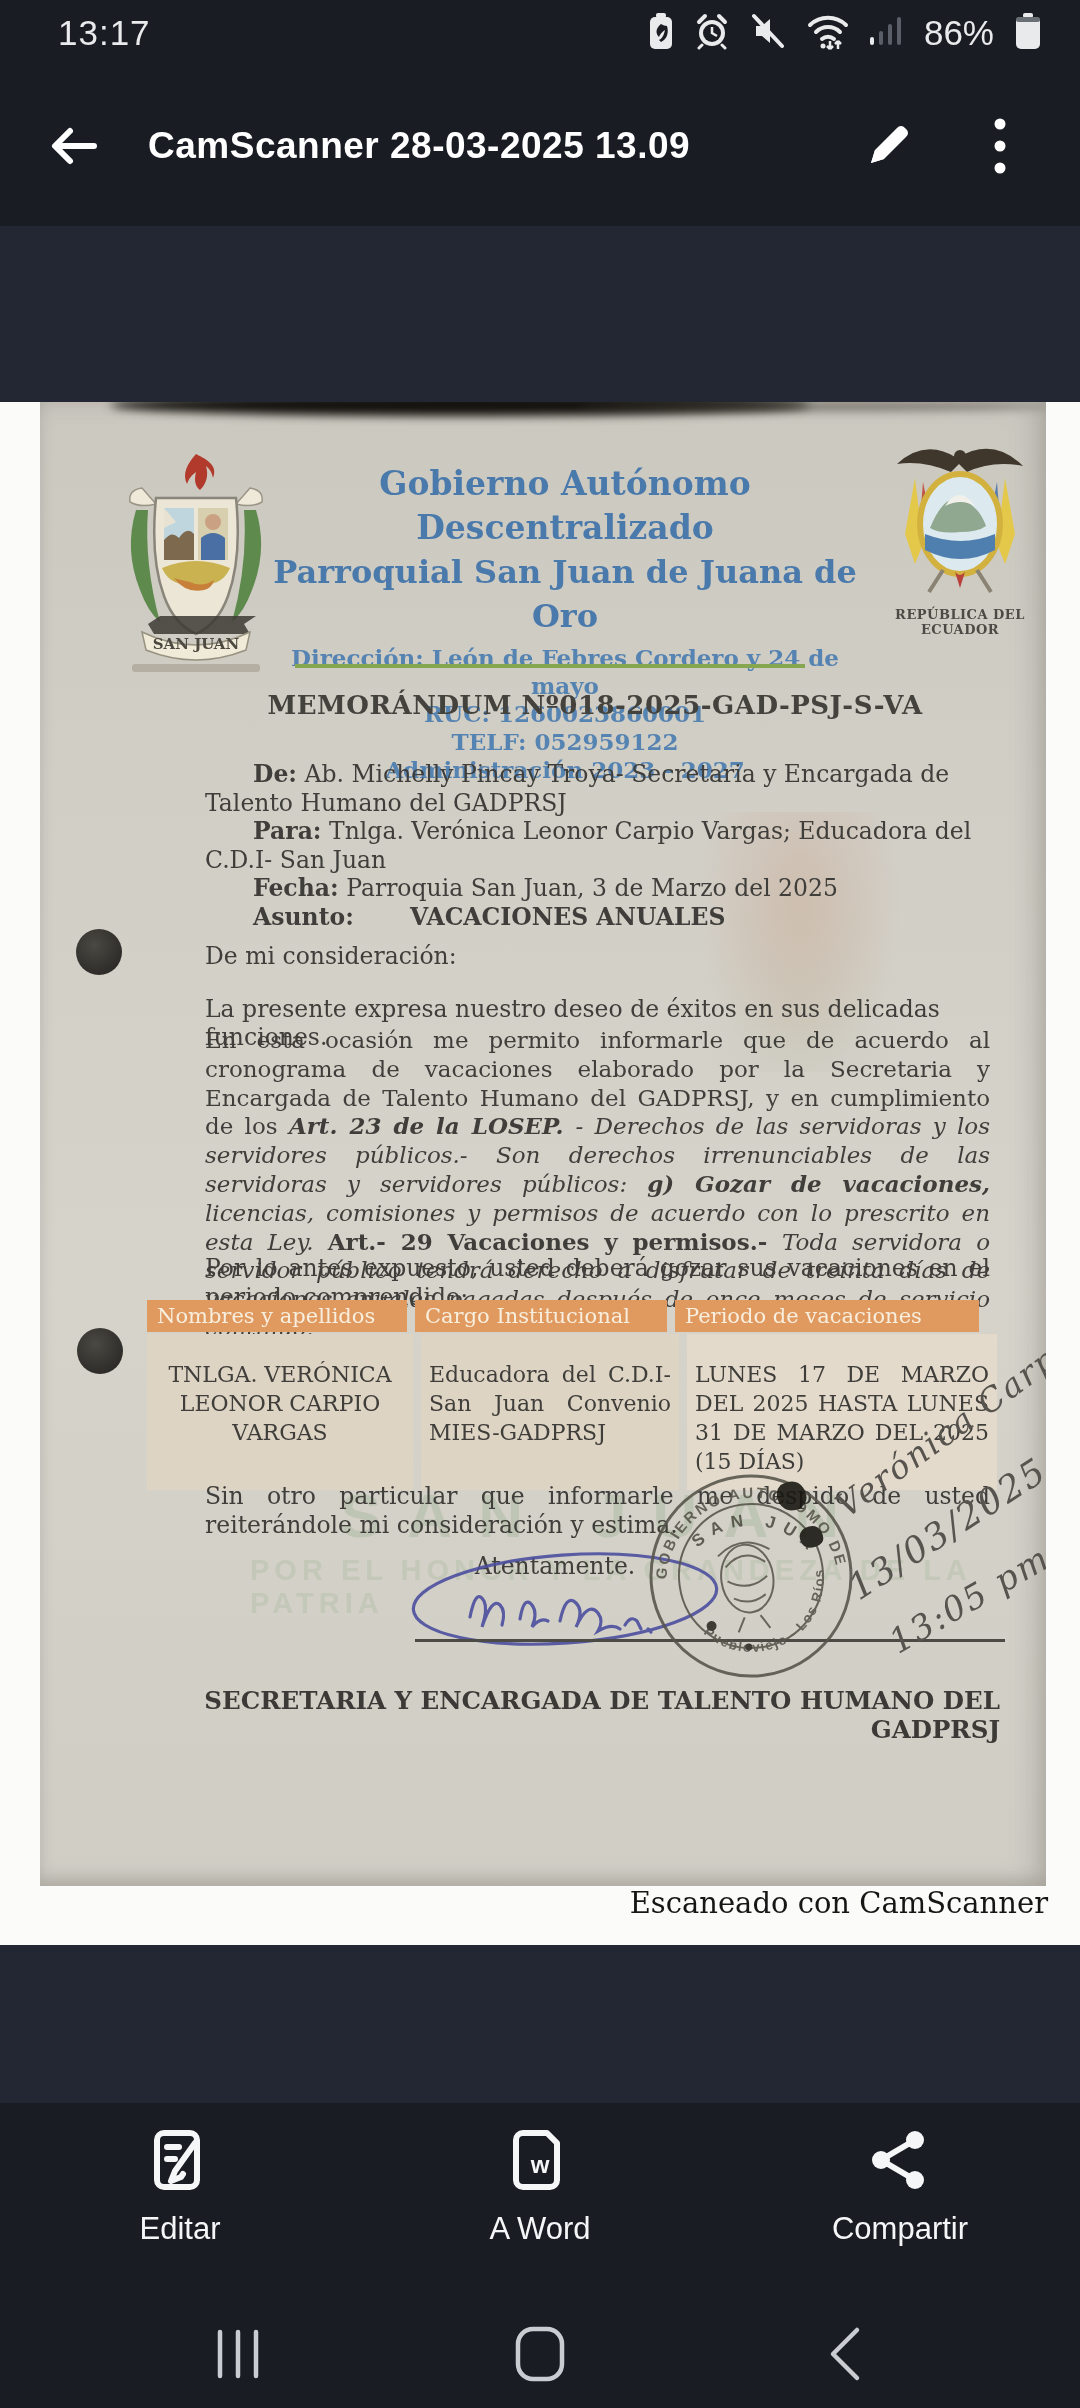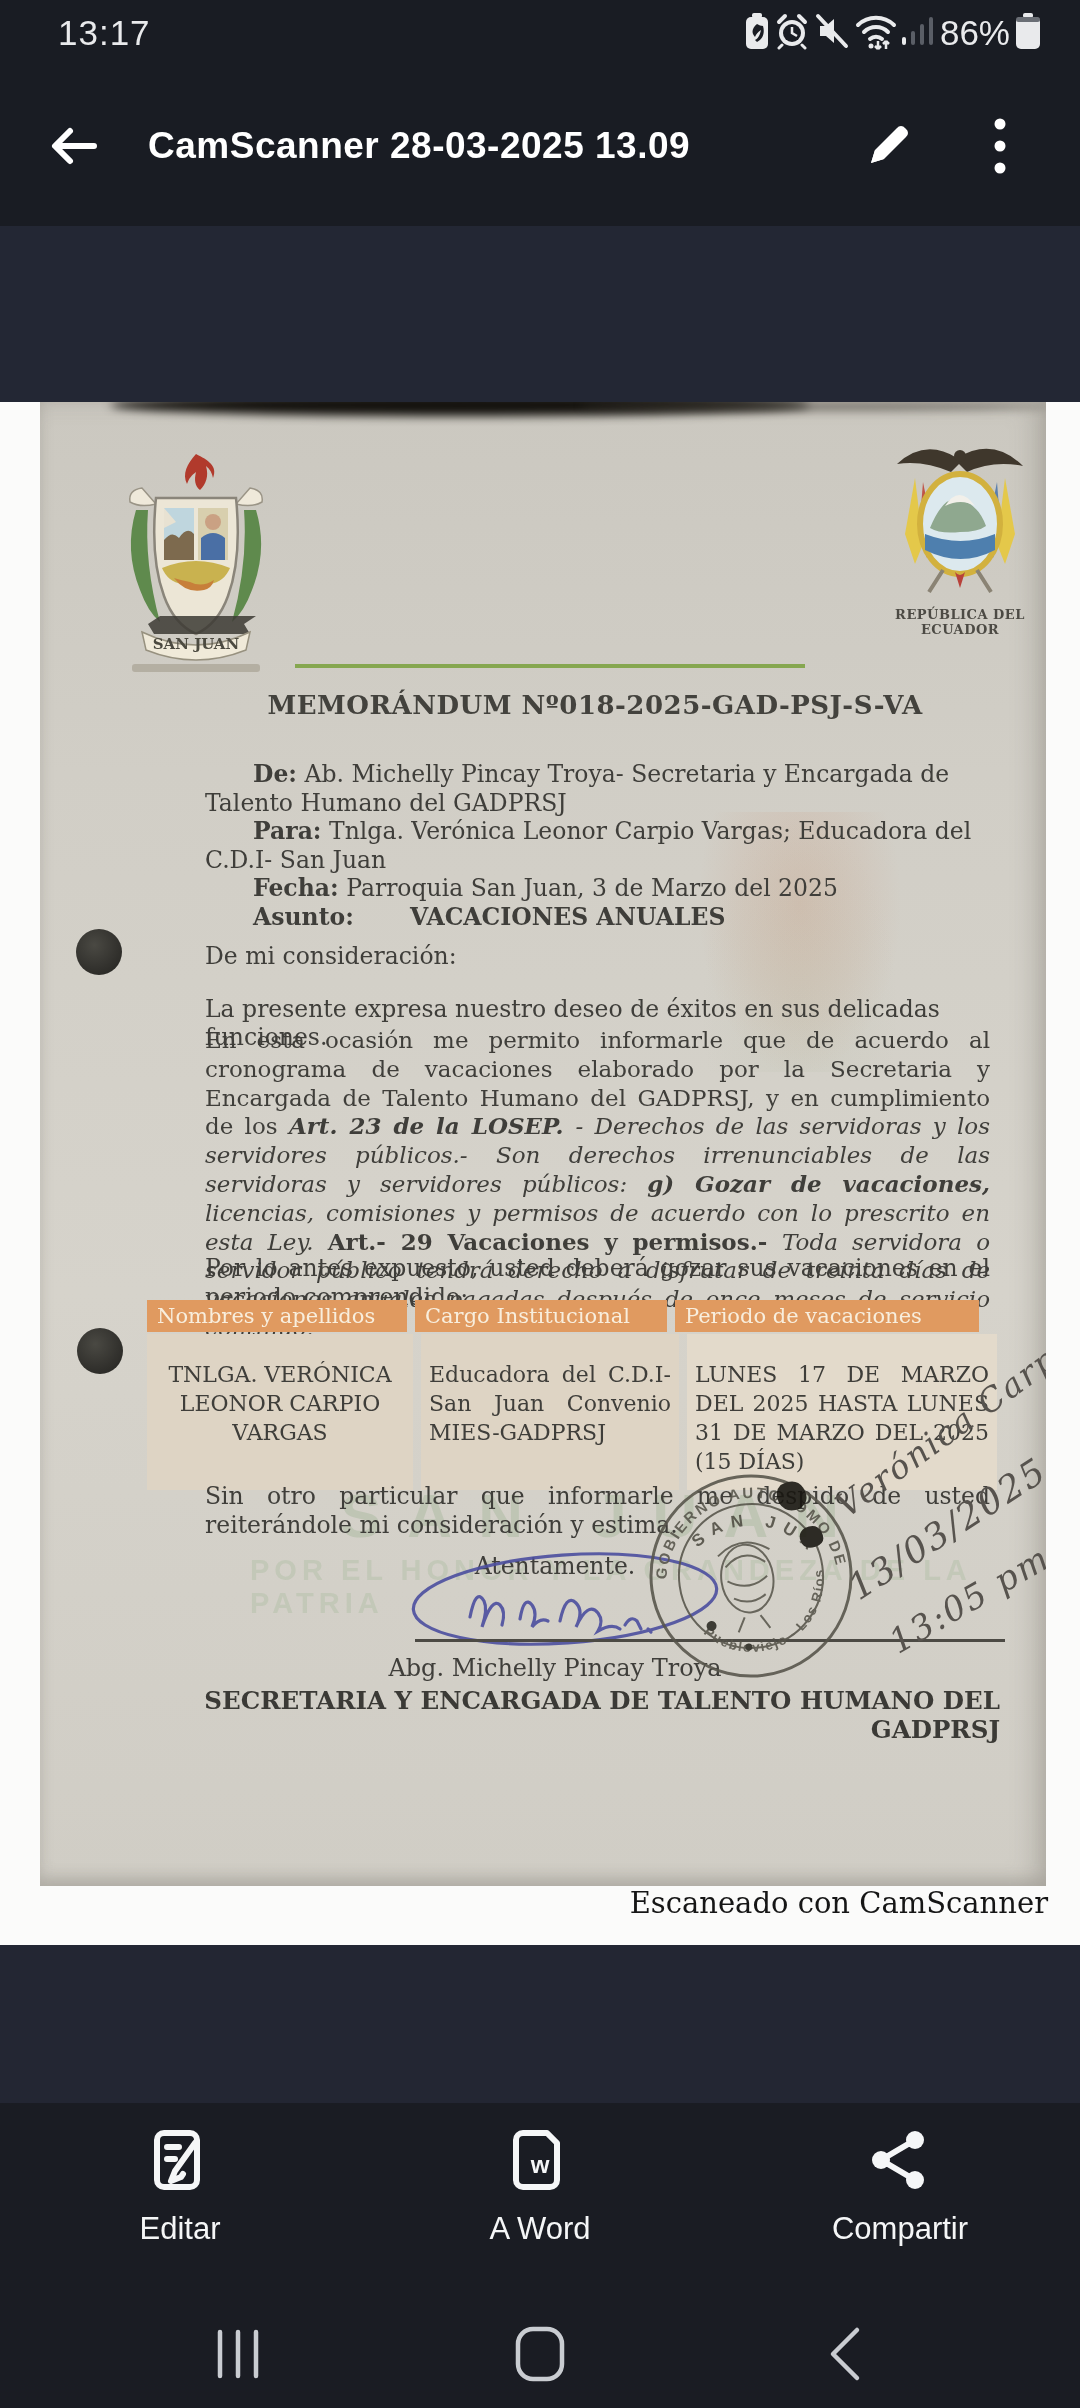--- a/index.html
+++ b/index.html
@@ -2,21 +2,21 @@
 <html><head>
 <meta charset="utf-8">
 <style>
   html,body{margin:0;padding:0;background:#000;}
   .screen{position:relative;width:1080px;height:2408px;background:#1a1d24;overflow:hidden;
           font-family:"Liberation Sans",sans-serif;}
   
   .status-bar{position:absolute;top:0;left:0;width:1080px;height:66px;background:#191c23;
               display:flex;align-items:center;color:#e9eaec;}
   .status-time{margin-left:58px;font-size:35px;letter-spacing:1px;}
-  .status-icons{margin-left:auto;margin-right:38px;display:flex;align-items:center;gap:4px;justify-content:flex-end;}
+  .status-icons{margin-left:auto;margin-right:38px;display:flex;align-items:center;gap:20px;justify-content:flex-end;}
   .status-batt-pct{font-size:35px;color:#e9eaec;}
   
   .app-bar{position:absolute;top:66px;left:0;width:1080px;height:160px;background:#191c23;
            display:flex;align-items:center;}
   .back-btn{position:absolute;left:38px;top:44px;width:72px;height:72px;display:flex;
             align-items:center;justify-content:center;}
   .app-title{position:absolute;left:148px;top:0;height:160px;display:flex;align-items:center;
              color:#ffffff;font-size:37px;font-weight:700;letter-spacing:.5px;}
   .edit-btn{position:absolute;left:852px;top:44px;width:72px;height:72px;display:flex;
             align-items:center;justify-content:center;}
@@ -225,20 +225,28 @@
         <path d="M112 40 l4 50 -8 26 -8 -16z" fill="#5a7fae"></path>
         <ellipse cx="75" cy="82" rx="40" ry="50" fill="#dce9ee" stroke="#d2b13e" stroke-width="6"></ellipse>
         <path d="M45 86 q14 -34 30 -28 q18 4 26 26 q-8 6 -26 6 q-20 2 -30 -4z" fill="#8fa88f"></path>
         <path d="M40 92 q36 14 70 0 l0 16 q-34 18 -70 0z" fill="#4e7fae"></path>
         <path d="M60 64 q14 -22 30 0 q-14 -8 -30 0z" fill="#f2f0ea"></path>
         <path d="M58 128 l-14 22 M92 128 l14 22" stroke="#8a8374" stroke-width="4"></path>
         <path d="M70 130 l5 16 5 -16 q-5 6 -10 0z" fill="#b8413a"></path>
       </svg>
       <div class="seal-caption">REPÚBLICA DEL ECUADOR</div>
 
+      <div class="hdr-text">
+        <div class="hdr-l1">Gobierno Autónomo Descentralizado</div>
+        <div class="hdr-l2">Parroquial San Juan de Juana de Oro</div>
+        <div class="hdr-l3">Dirección: León de Febres Cordero y 24 de mayo</div>
+        <div class="hdr-l4">RUC: 1260023860001</div>
+        <div class="hdr-l5">TELF: 052959122</div>
+        <div class="hdr-l6">Administración 2023 - 2027</div>
+      </div>
       <div class="green-rule"></div>
 
       <div class="memo-no">MEMORÁNDUM Nº018-2025-GAD-PSJ-S-VA</div>
 
       <div class="meta">
         <b>De:</b><span> Ab. Michelly Pincay Troya- Secretaria y Encargada de Talento Humano del GADPRSJ</span><br>
         <b>Para:</b><span> Tnlga. Verónica Leonor Carpio Vargas; Educadora del C.D.I- San Juan</span><br>
         <b>Fecha:</b><span> Parroquia San Juan, 3 de Marzo del 2025</span><br>
         <b>Asunto:</b><b> VACACIONES ANUALES</b>
       </div>
@@ -273,21 +281,20 @@
         <g stroke="#4c4f9f" stroke-width="3.2" fill="none" stroke-linecap="round" opacity=".9">
           <ellipse cx="165" cy="52" rx="152" ry="44" transform="rotate(-4 165 52)"></ellipse>
           <path d="M70 70 q6 -30 14 -16 q4 8 -2 26 q10 -30 18 -22 q6 6 2 20"></path>
           <path d="M120 72 q4 -24 12 -14 q6 8 0 22 q8 -10 16 -6"></path>
           <path d="M160 74 q6 -28 16 -18 q8 8 0 24 q12 -26 22 -14 q6 8 0 18 q14 -8 22 -2"></path>
           <path d="M225 78 q6 -10 12 -4 l4 8"></path>
           <path d="M248 82 l3 3"></path>
         </g>
       </svg>
       <div class="sig-line"></div>
-      <div class="signer-name">Abg. Michelly Pincay Troya</div>
       <div class="signer-title">SECRETARIA Y ENCARGADA DE TALENTO HUMANO DEL GADPRSJ</div>
 
       <svg style="position:absolute;left:595px;top:1058px;opacity:.88;transform:rotate(-8deg);" width="232" height="232" viewBox="0 0 232 232">
         <defs>
           <path id="arcT" d="M116 24 m-88 92 a88 88 0 0 1 176 0" transform="translate(0,-92)"></path>
           <path id="arcTop" d="M30 124 a86 86 0 0 1 172 0"></path>
           <path id="arcBot" d="M44 120 a72 72 0 0 0 144 0"></path>
           <path id="arcMid" d="M52 96 a76 76 0 0 1 128 10"></path>
         </defs>
         <circle cx="116" cy="116" r="100" stroke="#56544a" stroke-width="3" fill="none"></circle>

